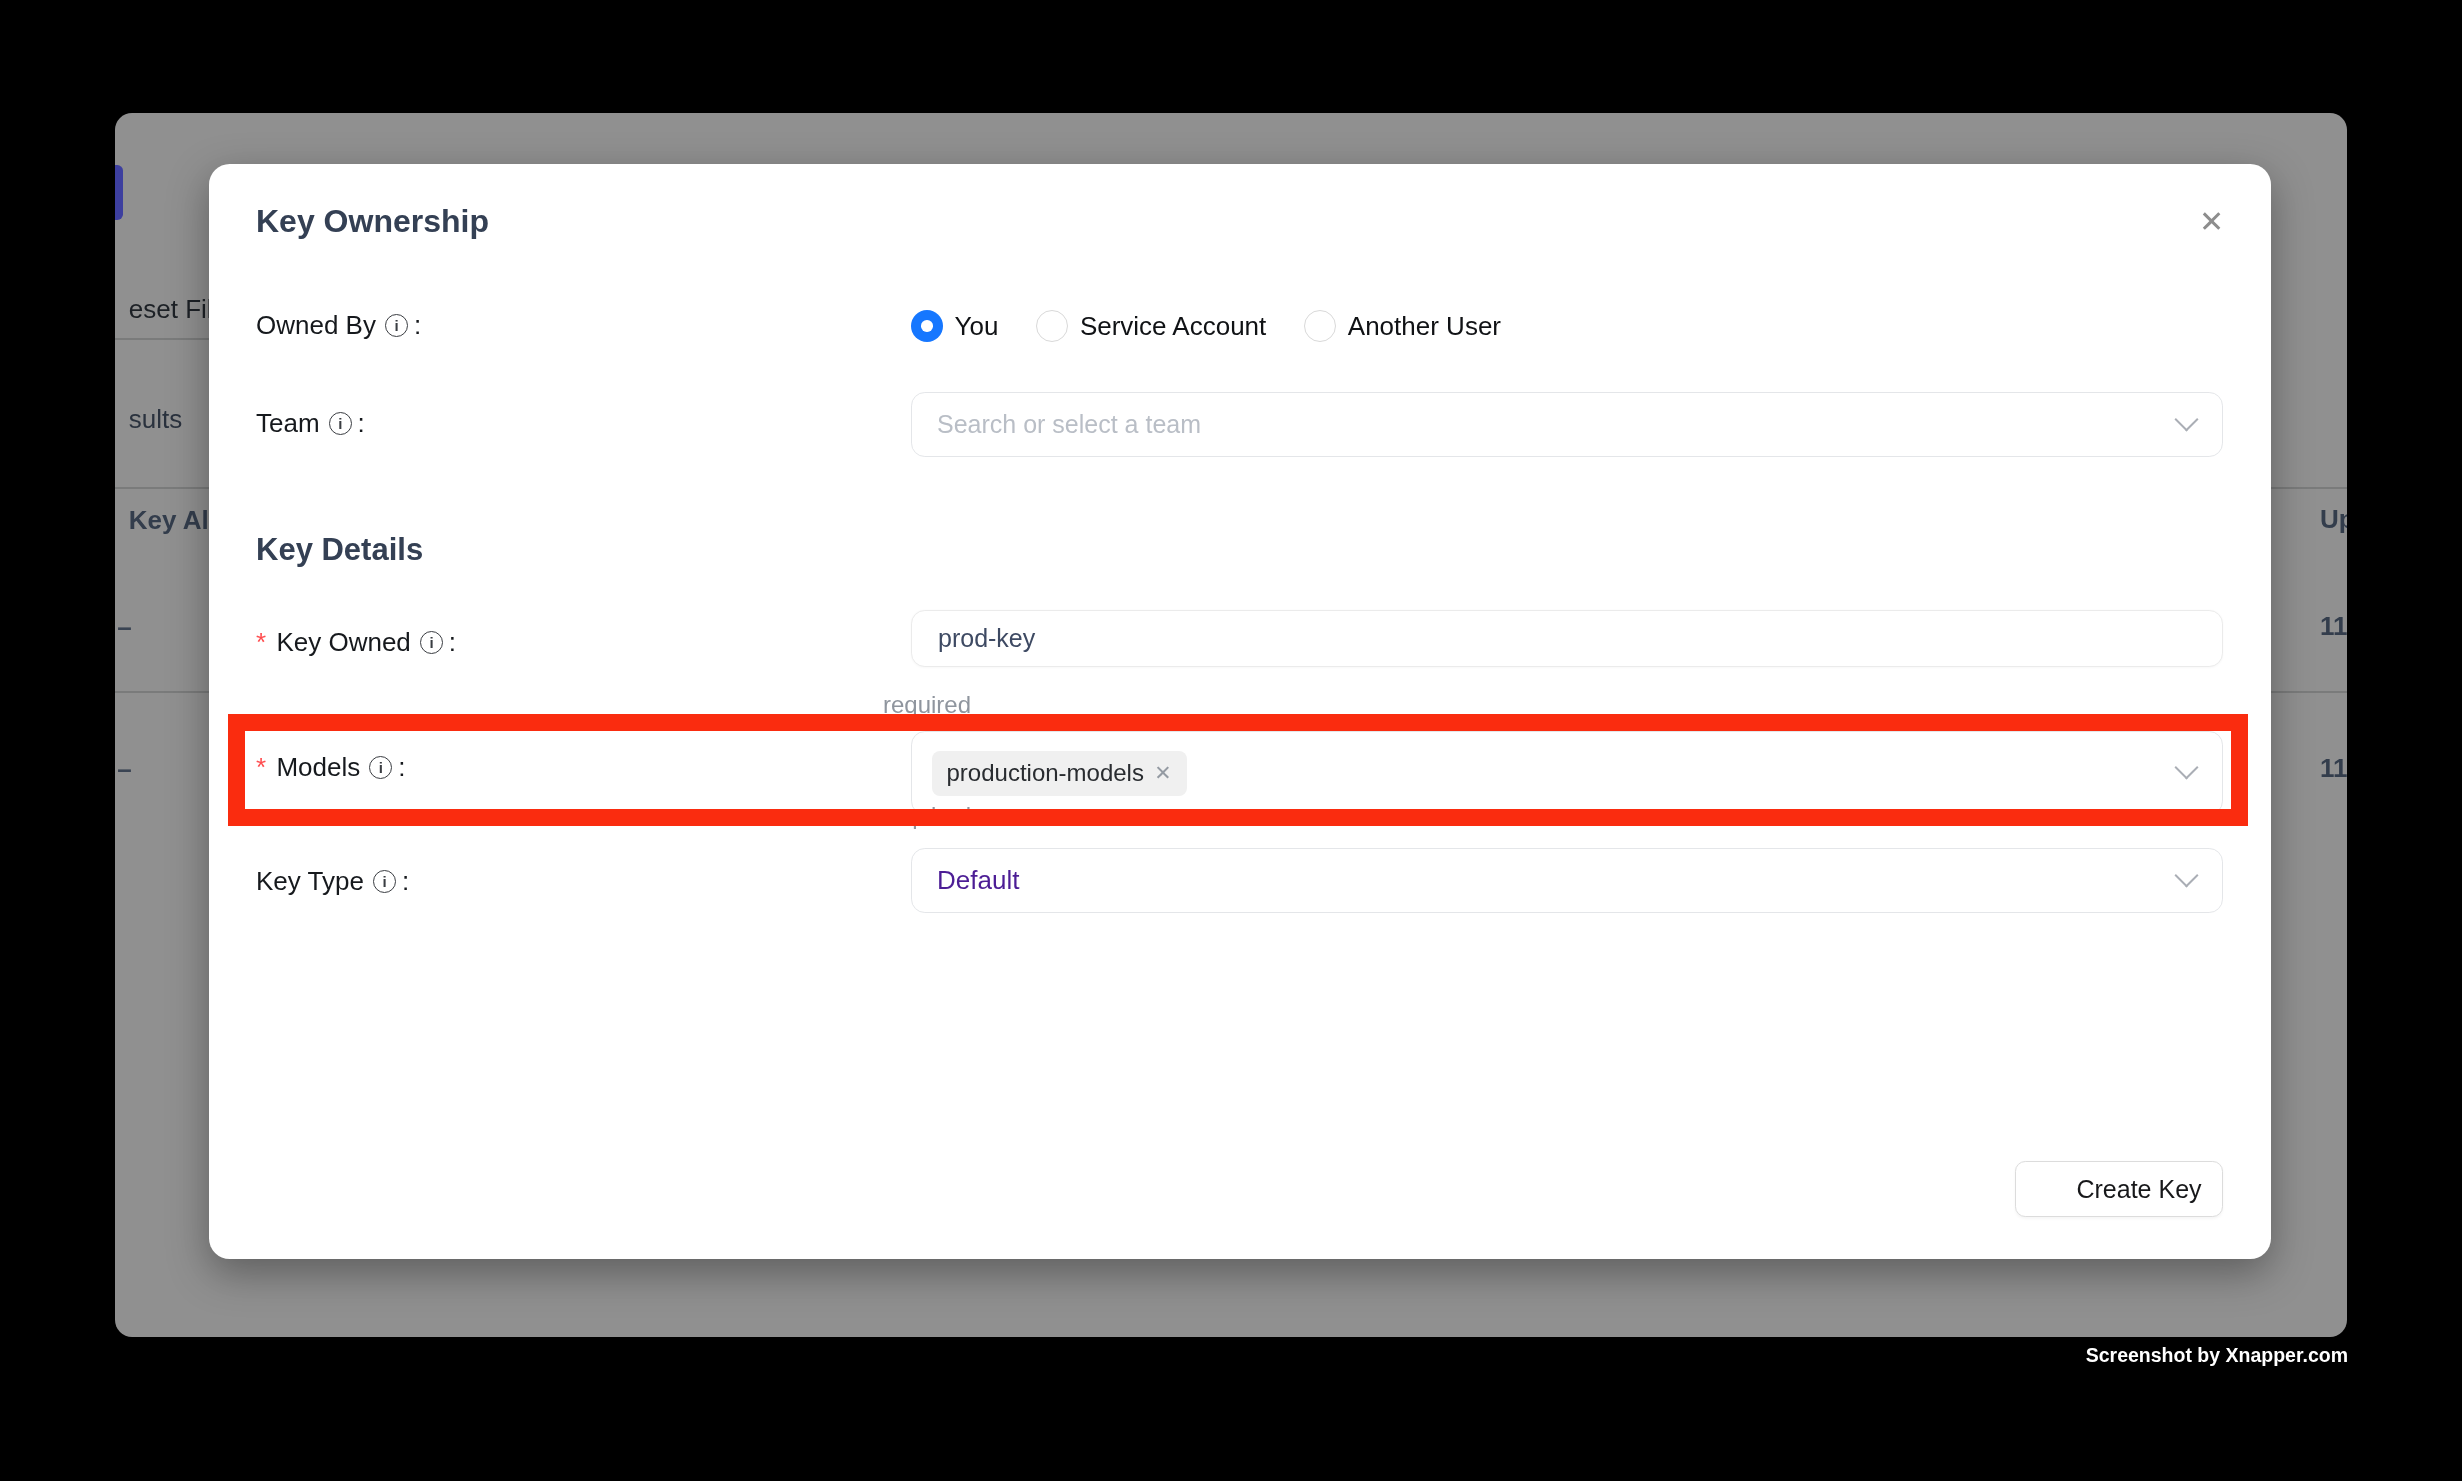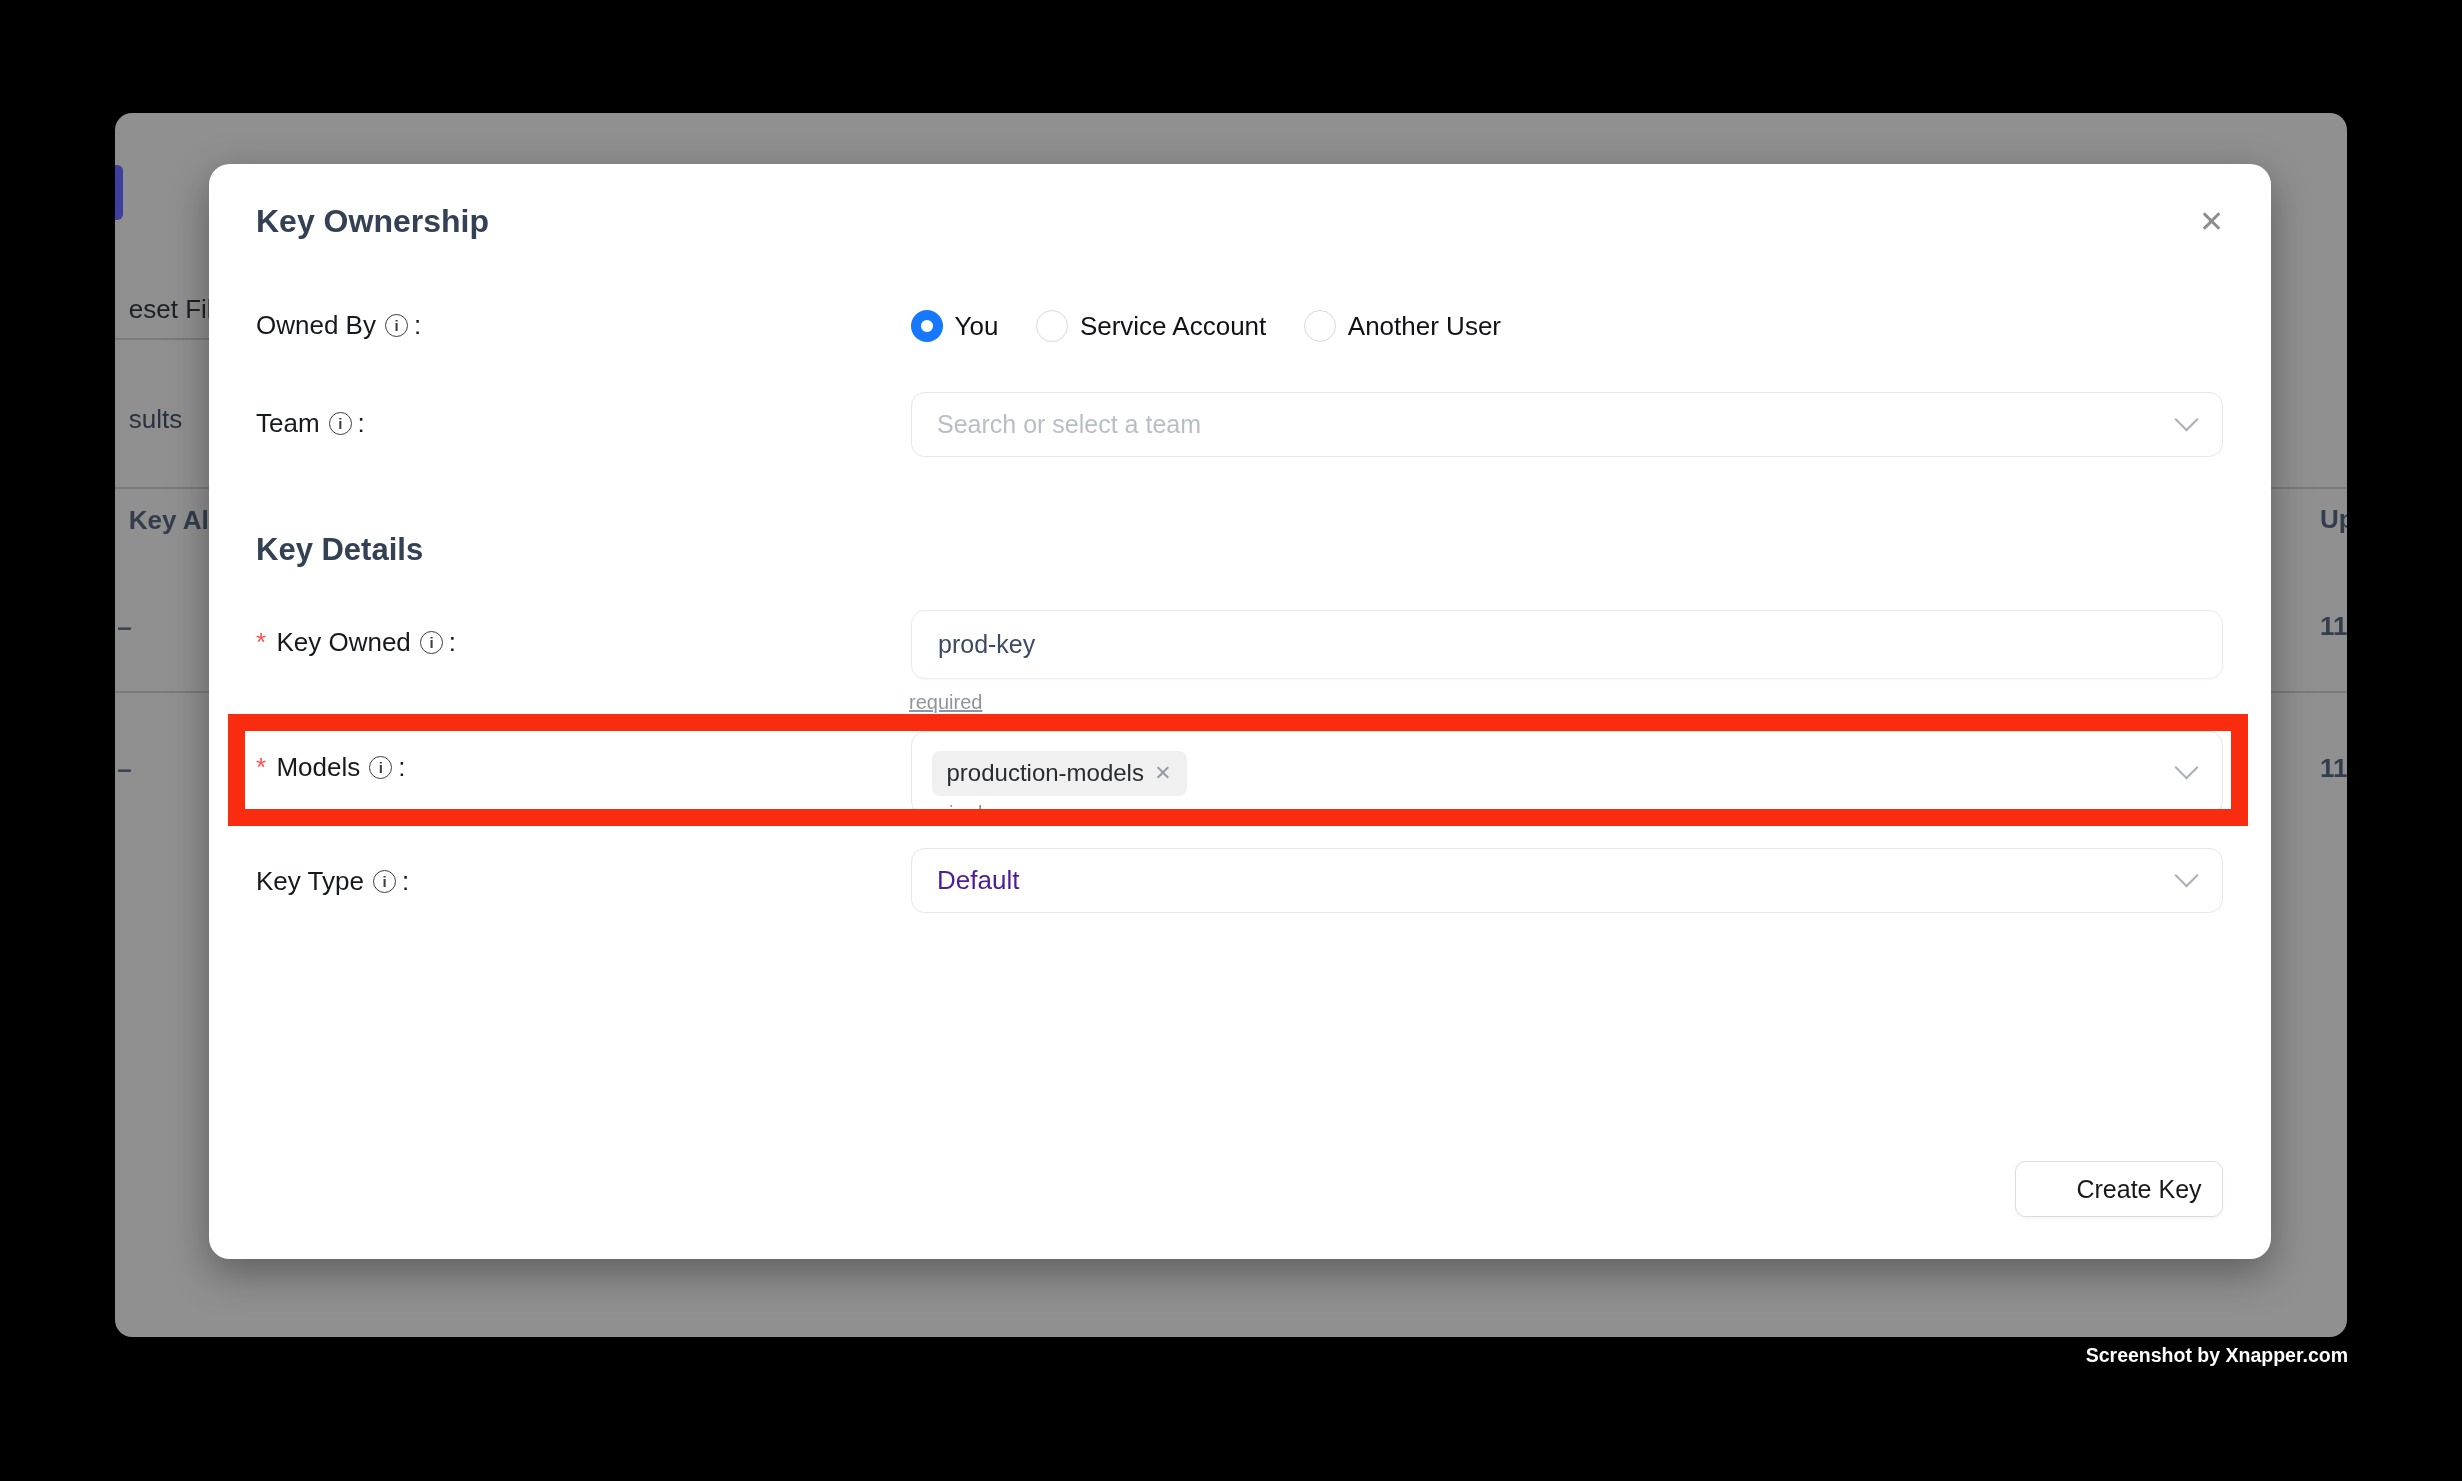--- a/index.html
+++ b/index.html
@@ -44,32 +44,32 @@
   .radio{display:flex;align-items:center;gap:11.5px;cursor:pointer;}
   .radio-dot{width:32px;height:32px;border-radius:50%;background:#fff;border:1.7px solid #d9d9d9;position:relative;}
   .radio-dot.checked{background:#1677ff;border:none;}
   .radio-dot.checked::after{content:"";position:absolute;left:50%;top:50%;width:11.5px;height:11.5px;
     margin:-5.7px 0 0 -5.7px;border-radius:50%;background:#fff;}
   .radio-label{font-size:26px;color:#101215;}
 
   .control{position:absolute;left:702px;width:1312px;background:#fff;border-radius:13.8px;
     display:flex;align-items:center;}
   .select{border:1.1px solid #e4e6e9;height:65px;padding:0 25px;}
-  .textbox{border:1.1px solid #ebebeb;height:69px;padding:0 26px;box-shadow:0 0.6px 2.3px rgba(0,0,0,.03);}
+  .textbox{border:1.1px solid #ebebeb;height:57px;padding:0 26px;box-shadow:0 0.6px 2.3px rgba(0,0,0,.03);}
   .placeholder{font-size:25px;color:#b9bec6;}
   .value-slate{font-size:25px;color:#3e4a63;}
   .value-dark{font-size:26px;color:#4c1d95;}
   .chevron{position:absolute;right:27.5px;top:50%;width:17px;height:17px;margin-top:-13.8px;
     border-right:2.3px solid #aaaeb5;border-bottom:2.3px solid #aaaeb5;transform:rotate(45deg);}
   .models-select{top:567px;height:84px;padding:0 19.5px;}
   .tag{display:flex;align-items:center;gap:10.3px;background:#f0f0f0;border-radius:8px;
     height:45px;padding:0 15px;}
   .tag-text{font-size:24px;color:#292c30;}
   .tag-x{font-size:20.7px;color:#949aa2;cursor:pointer;line-height:1;}
-  .help-text{position:absolute;left:700px;font-size:20px;color:#8f959e;text-decoration:underline;}
+  .help-text{position:absolute;left:674px;font-size:24px;color:#8f959e;}
 
   .opt-panel{position:absolute;left:47px;top:826px;width:1968px;height:93px;background:#fff;
     border:1.1px solid #e9ebef;border-radius:13.8px;box-shadow:0 1.7px 5.7px rgba(0,0,0,.05);cursor:pointer;}
   .opt-title{position:absolute;left:32px;top:50%;transform:translateY(-50%);
     font-size:30px;font-weight:700;color:#37404f;}
   .opt-chevron{position:absolute;right:41px;top:50%;width:17px;height:17px;margin-top:-12.6px;
     border-right:2.9px solid #5f6b7a;border-bottom:2.9px solid #5f6b7a;transform:rotate(45deg);}
 
   .create-btn{position:absolute;left:1806px;top:997px;width:208px;height:56px;background:#fff;
     border:1.1px solid #dcdcdc;border-radius:10.3px;display:flex;align-items:center;justify-content:center;

